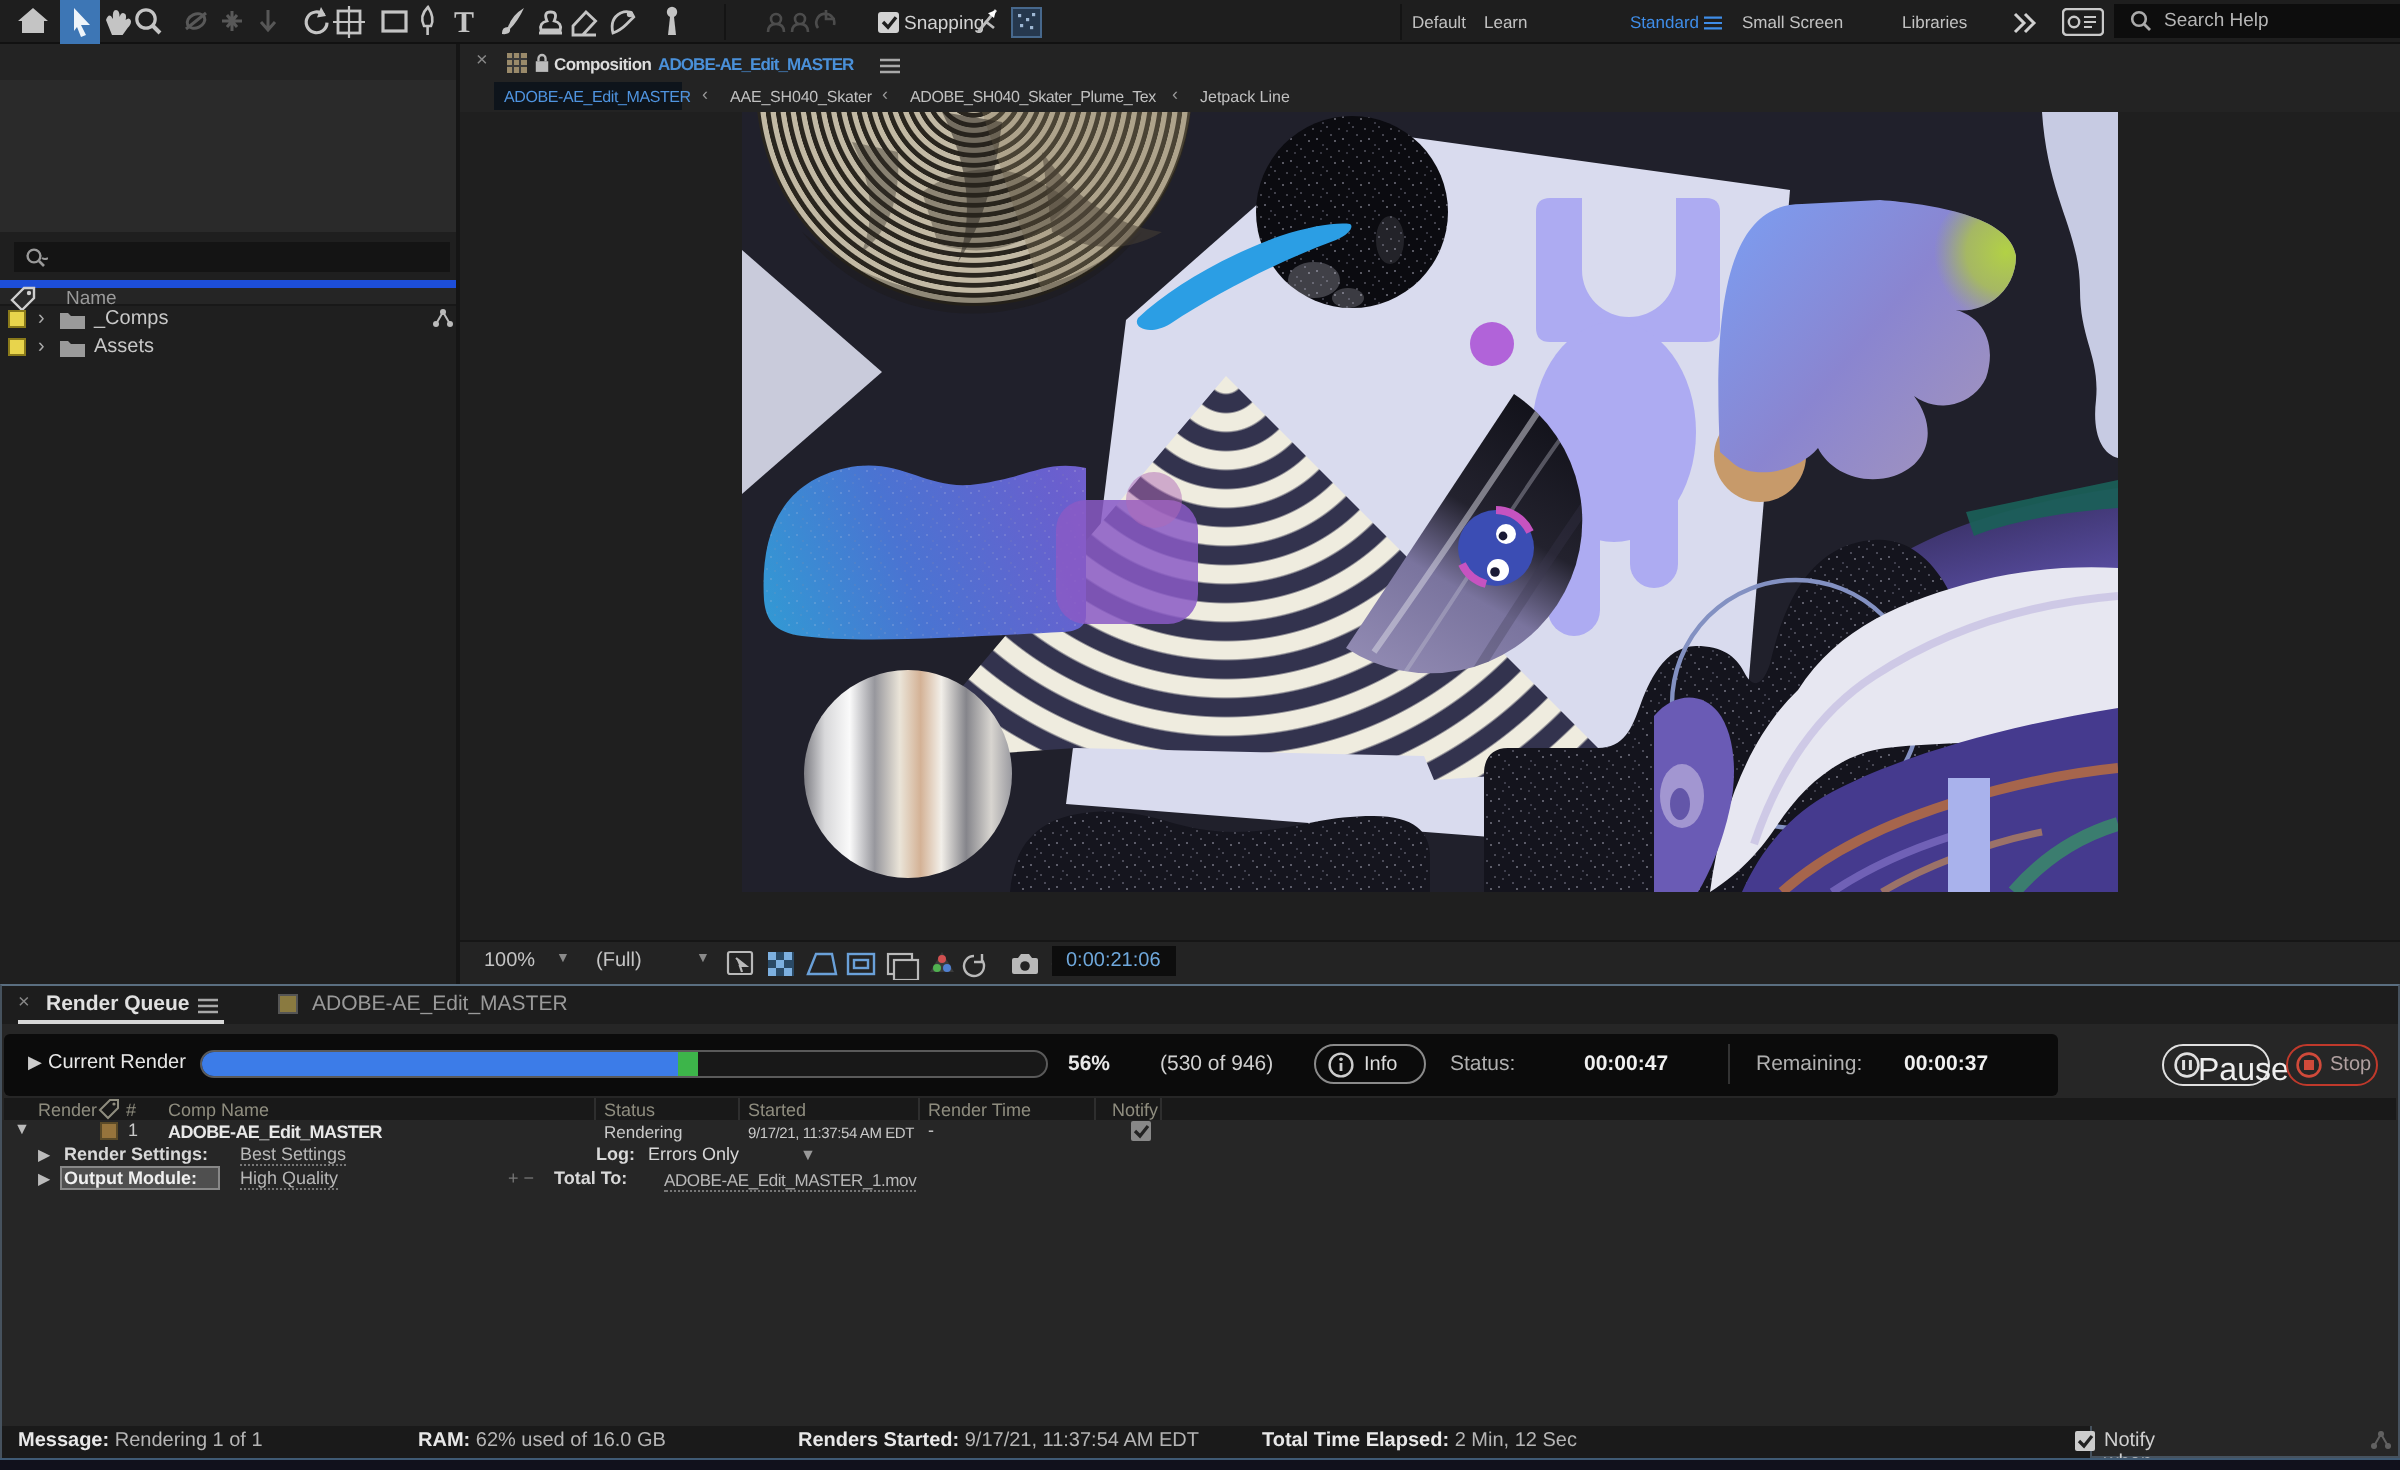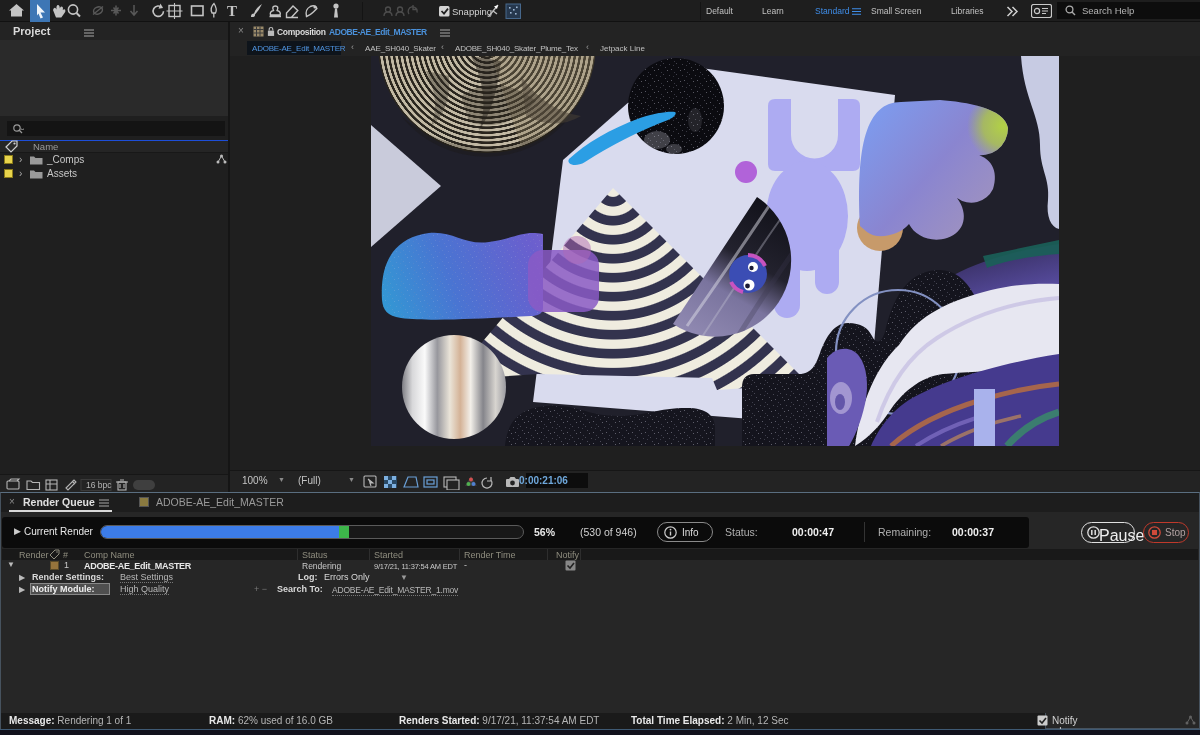--- a/index.html
+++ b/index.html
@@ -9,21 +9,21 @@
 .wslabel{position:absolute;top:6px;font-size:8.5px;color:#c2c2c2}
 #searchbox{position:absolute;left:1057px;top:2px;width:143px;height:17px;background:#0d0d0d;display:flex;align-items:center}
 
 #projhead{position:absolute;left:0;top:22px;width:228px;height:18px;background:#232323}
 #comphead{position:absolute;left:230px;top:22px;width:970px;height:18px;background:#232323}
 #crumbs{position:absolute;left:230px;top:40px;width:970px;height:16px;background:#232323}
 
 #projpanel{position:absolute;left:0;top:40px;width:228px;height:452px;background:#1f1f1f}
 #projprev{position:absolute;left:0;top:0;width:228px;height:76px;background:#2a2a2a}
 #projsearch{position:absolute;left:7px;top:81px;width:218px;height:15px;background:#141414}
-#projcols{position:absolute;left:0;top:100px;width:228px;height:13px;background:#252525;border-top:1px solid #1d4ed8;border-bottom:1px solid #181818}
+#projcols{position:absolute;left:0;top:100px;width:228px;height:13px;background:#252525;border-top:4px solid #1d4ed8;border-bottom:1px solid #181818}
 .prow{position:absolute;left:0;width:228px;height:14px;font-size:10px;color:#c8c8c8}
 #projbottom{position:absolute;left:0;top:434px;width:228px;height:18px;background:#232323;border-top:1px solid #161616}
 
 #compview{position:absolute;left:230px;top:56px;width:970px;height:414px;background:#1f1f1f}
 #art{position:absolute;left:141px;top:0px;width:688px;height:390px}
 #compbar{position:absolute;left:230px;top:470px;width:970px;height:22px;background:#232323;border-top:1px solid #161616}
 
 #rq{position:absolute;left:0;top:492px;width:1200px;height:237px;background:#262626;border:1px solid #46525e;border-top:1px solid #5a6e80}
 #rqtabs{position:absolute;left:0;top:0;width:1198px;height:19px;background:#1d1d1d}
 #currow{position:absolute;left:1px;top:24px;width:1027px;height:31px;background:#0b0b0b;border-radius:3px}
@@ -102,21 +102,21 @@
   <g fill="#9fb8d4">
           <rect x="509" y="7" width="1.6" height="1.6"></rect>
           <rect x="513" y="9" width="1.6" height="1.6"></rect>
           <rect x="516" y="6.5" width="1.6" height="1.6"></rect>
           <rect x="510" y="12" width="1.6" height="1.6"></rect>
           <rect x="515" y="13" width="1.6" height="1.6"></rect>
         </g>
 </svg>
 <div class="abs" style="left:700px;top:2px;width:1px;height:18px;background:#141414"></div>
 <span class="wslabel" style="left:706px">Default</span>
-<span class="wslabel" style="left:762px">Learn</span>
+<span class="wslabel" style="left:742px">Learn</span>
 <span class="wslabel" style="left:815px;color:#3f8de8">Standard</span>
 <svg class="abs" style="left:852px;top:8px" width="9" height="7" viewBox="0 0 9 7">
         <path d="M0 0.8 h9 M0 3.5 h9 M0 6.2 h9" stroke="#3f8de8" stroke-width="1.1"></path>
       </svg>
 <span class="wslabel" style="left:871px">Small Screen</span>
 <span class="wslabel" style="left:951px">Libraries</span>
 <svg class="abs" style="left:1006px;top:6px" width="13" height="11" viewBox="0 0 13 11">
         <path d="M1.5 1 l4.5 4.5 l-4.5 4.5 M6.5 1 l4.5 4.5 l-4.5 4.5" stroke="#d0d0d0" stroke-width="1.5" fill="none"></path>
       </svg>
 <svg class="abs" style="left:1031px;top:4px" width="21" height="14" viewBox="0 0 21 14">
@@ -126,26 +126,20 @@
       </svg>
 <div id="searchbox">
   <svg style="margin-left:8px" width="11" height="11" viewBox="0 0 11 11">
           <circle cx="4.5" cy="4.5" r="3.4" fill="none" stroke="#aaa" stroke-width="1.3"></circle>
           <path d="M7 7 L10 10" stroke="#aaa" stroke-width="1.4"></path>
         </svg>
   <span style="font-size:9.5px;color:#b5b5b5;margin-left:6px">Search Help</span>
 </div>
 </div>
 
-<div id="projhead">
-  <span class="abs" style="left:13px;top:3px;font-size:11px;font-weight:bold;color:#d9d9d9">Project</span>
-  <svg class="abs" style="left:84px;top:7px" width="10" height="8" viewBox="0 0 10 8">
-        <path d="M0 1 h10 M0 4 h10 M0 7 h10" stroke="#a8a8a8" stroke-width="1.2"></path>
-      </svg>
-</div>
 <div class="abs" style="left:228px;top:22px;width:2px;height:470px;background:#151515"></div>
 <div id="comphead">
   <span class="abs" style="left:8px;top:3px;font-size:10px;color:#888">×</span>
   <svg class="abs" style="left:23px;top:4px" width="11" height="11" viewBox="0 0 11 11">
         <rect x="0.5" y="0.5" width="10" height="10" fill="#9a8a6a"></rect>
         <path d="M0.5 3.5 h10 M0.5 7 h10 M3.5 0.5 v10 M7 0.5 v10" stroke="#3a3a3a" stroke-width="1"></path>
       </svg>
   <svg class="abs" style="left:37px;top:4px" width="8" height="11" viewBox="0 0 9 12">
         <rect x="1" y="5" width="7" height="6" fill="#bbb"></rect>
         <path d="M2.5 5 v-1.5 a2 2 0 0 1 4 0 V5" fill="none" stroke="#bbb" stroke-width="1.3"></path>
@@ -197,39 +191,20 @@
           <path d="M5.5 2 L2 8 M5.5 2 L9 8" stroke="#bbb" stroke-width="1"></path>
         </svg>
   </div>
   <div class="prow" style="top:127px">
     <div class="abs" style="left:4px;top:2px;width:9px;height:9px;background:#e8d44c;border:1px solid #8a7a1a"></div>
     <span class="abs" style="left:19px;top:1px;color:#aaa">›</span>
     <svg class="abs" style="left:30px;top:2px" width="13" height="10" viewBox="0 0 13 10">
           <path d="M0 1.5 h4 l1.5 1.5 h7 v6.5 h-12.5 z" fill="#9a9a9a"></path>
         </svg>
     <span class="abs" style="left:47px;top:1px">Assets</span>
-  </div>
-  <div id="projbottom">
-    <svg class="abs" style="left:6px;top:3px" width="150" height="13" viewBox="0 0 150 13">
-      <g fill="none" stroke="#b5b5b5" stroke-width="1.1">
-        <rect x="1" y="3" width="12" height="8" rx="1"></rect>
-            <path d="M3 3 l2 -2 h8 l-2 2"></path>
-        <path d="M21 3 h4 l1.5 1.5 h7 v7 h-12.5 z"></path>
-        <rect x="40" y="2" width="11" height="10"></rect>
-            <path d="M40 6 h11 M44 2 v10"></path>
-        <path d="M60 10 l8 -8 l2 2 l-8 8 z M66 3 l3 3"></path>
-      </g>
-      <rect x="75" y="1.5" width="30" height="11" fill="none" stroke="#3a3a3a"></rect>
-      <text x="80" y="10" font-size="8.5" fill="#b5b5b5">16 bpc</text>
-      <g fill="none" stroke="#b5b5b5" stroke-width="1.1">
-            <rect x="112" y="4" width="8" height="8"></rect>
-            <path d="M110 4 h12 M114 2 h4 M114 6 v4 M118 6 v4"></path>
-          </g>
-      <rect x="127" y="2" width="22" height="10" rx="5" fill="#3f3f3f"></rect>
-    </svg>
   </div>
 </div>
 
 <div id="compview">
   <svg id="art" width="688" height="390" viewBox="0 0 688 390">
   <defs>
     <radialGradient id="ringsGrad" cx="116" cy="-12" r="5" gradientUnits="userSpaceOnUse" spreadMethod="repeat">
       <stop offset="0" stop-color="#c2b9a4"></stop>
             <stop offset="0.44" stop-color="#c2b9a4"></stop>
             <stop offset="0.54" stop-color="#29251e"></stop>
@@ -438,21 +413,21 @@
           <rect x="143" y="5" width="13" height="8" rx="1"></rect>
           <path d="M146 5 l1.5 -2 h4 l1.5 2"></path>
           <circle cx="149.5" cy="9" r="2.4" fill="#232323"></circle>
         </g>
     <g opacity="0.35" fill="none" stroke="#b9b9b9" stroke-width="1.2">
           <circle cx="168" cy="8" r="4.5"></circle>
           <path d="M164 8 h9"></path>
         </g>
   </svg>
   <div class="abs" style="left:296px;top:2px;width:62px;height:15px;background:#0d0d0d"></div>
-  <span class="abs" style="left:289px;top:4px;font-size:10px;color:#6fa8dc;font-weight:bold">0:00:21:06</span>
+  <span class="abs" style="left:303px;top:4px;font-size:10px;color:#6fa8dc;font-weight:normal">0:00:21:06</span>
 </div>
 
 <div id="rq">
   <div id="rqtabs">
     <span class="abs" style="left:8px;top:3px;font-size:10px;color:#888">×</span>
     <span class="abs" style="left:22px;top:3px;font-size:10.5px;font-weight:bold;color:#e0e0e0">Render Queue</span>
     <svg class="abs" style="left:98px;top:6px" width="10" height="8" viewBox="0 0 10 8">
           <path d="M0 1 h10 M0 4 h10 M0 7 h10" stroke="#a8a8a8" stroke-width="1.2"></path>
         </svg>
     <div class="abs" style="left:8px;top:17px;width:103px;height:2px;background:#d8d8d8"></div>
@@ -531,24 +506,24 @@
     <span class="abs" style="left:17px;top:1px;font-size:8px;color:#bbb">▶</span>
     <span class="abs" style="left:30px;top:0px;font-weight:bold;color:#d8d8d8">Render Settings:</span>
     <span class="abs" style="left:118px;top:0px;color:#b8b8b8;border-bottom:1px dotted #777">Best Settings</span>
     <span class="abs" style="left:296px;top:0px;font-weight:bold;color:#d8d8d8">Log:</span>
     <span class="abs" style="left:322px;top:0px;color:#d8d8d8">Errors Only</span>
     <span class="abs" style="left:398px;top:1px;font-size:8px;color:#999">▼</span>
   </div>
   <div class="rqrow" style="top:91px;height:12px">
     <span class="abs" style="left:17px;top:1px;font-size:8px;color:#bbb">▶</span>
     <span class="abs" style="left:28px;top:-1px;width:80px;height:12px;background:#4f4f4f;border:1px solid #888"></span>
-    <span class="abs" style="left:30px;top:0px;font-weight:bold;color:#f0f0f0">Notify Module:</span>
+    <span class="abs" style="left:30px;top:0px;font-weight:bold;color:#f0f0f0">Output Module:</span>
     <span class="abs" style="left:118px;top:0px;color:#b8b8b8;border-bottom:1px dotted #777">High Quality</span>
     <span class="abs" style="left:252px;top:0px;color:#777">+&nbsp;−</span>
-    <span class="abs" style="left:275px;top:0px;font-weight:bold;color:#d8d8d8">Search To:</span>
+    <span class="abs" style="left:275px;top:0px;font-weight:bold;color:#d8d8d8">Total To:</span>
     <span class="abs" style="left:330px;top:1px;color:#b8b8b8;border-bottom:1px dotted #777;font-size:8.5px;letter-spacing:-0.2px">ADOBE-AE_Edit_MASTER_1.mov</span>
   </div>
 </div>
 
 <div id="statusbar">
   <span class="abs" style="left:8px;top:2px"><span class="b">Message:</span> Rendering 1 of 1</span>
   <span class="abs" style="left:208px;top:2px"><span class="b">RAM:</span> 62% used of 16.0 GB</span>
   <span class="abs" style="left:398px;top:2px"><span class="b">Renders Started:</span> 9/17/21, 11:37:54 AM EDT</span>
   <span class="abs" style="left:630px;top:2px"><span class="b">Total Time Elapsed:</span> 2 Min, 12 Sec</span>
   <svg class="abs" style="left:1036px;top:2px" width="11" height="11" viewBox="0 0 11 11">

